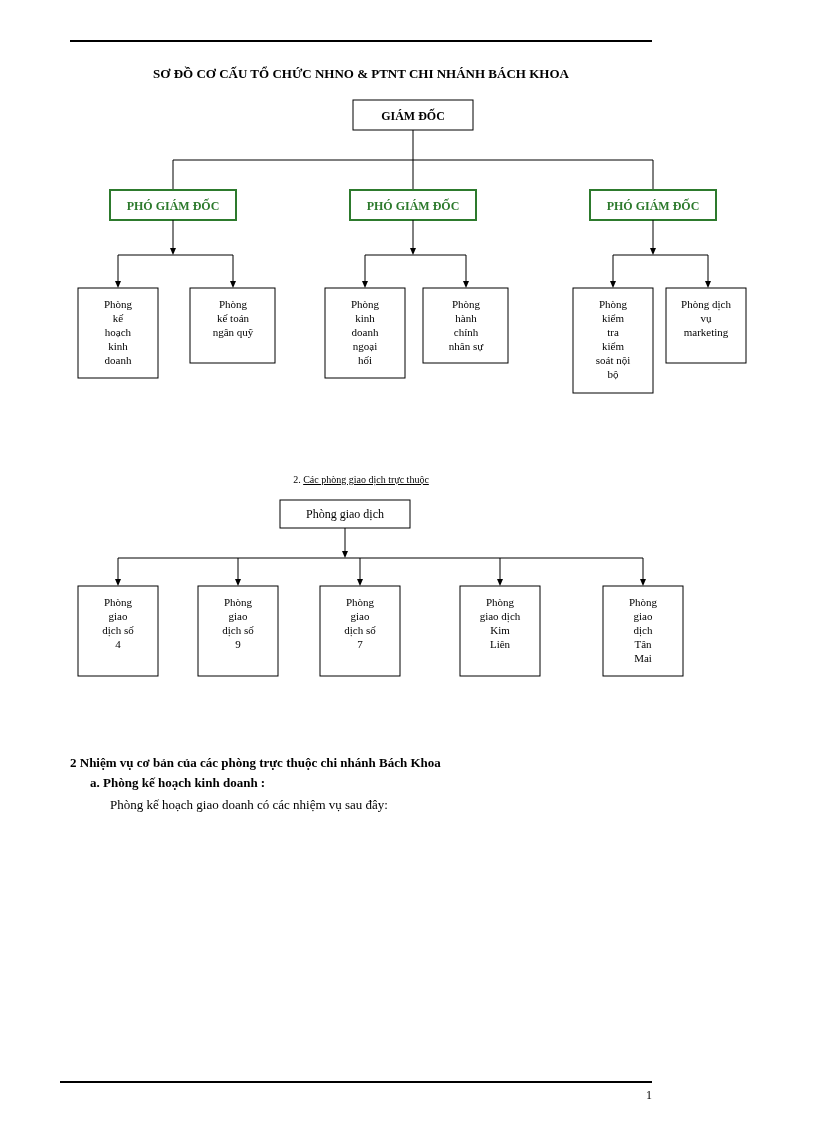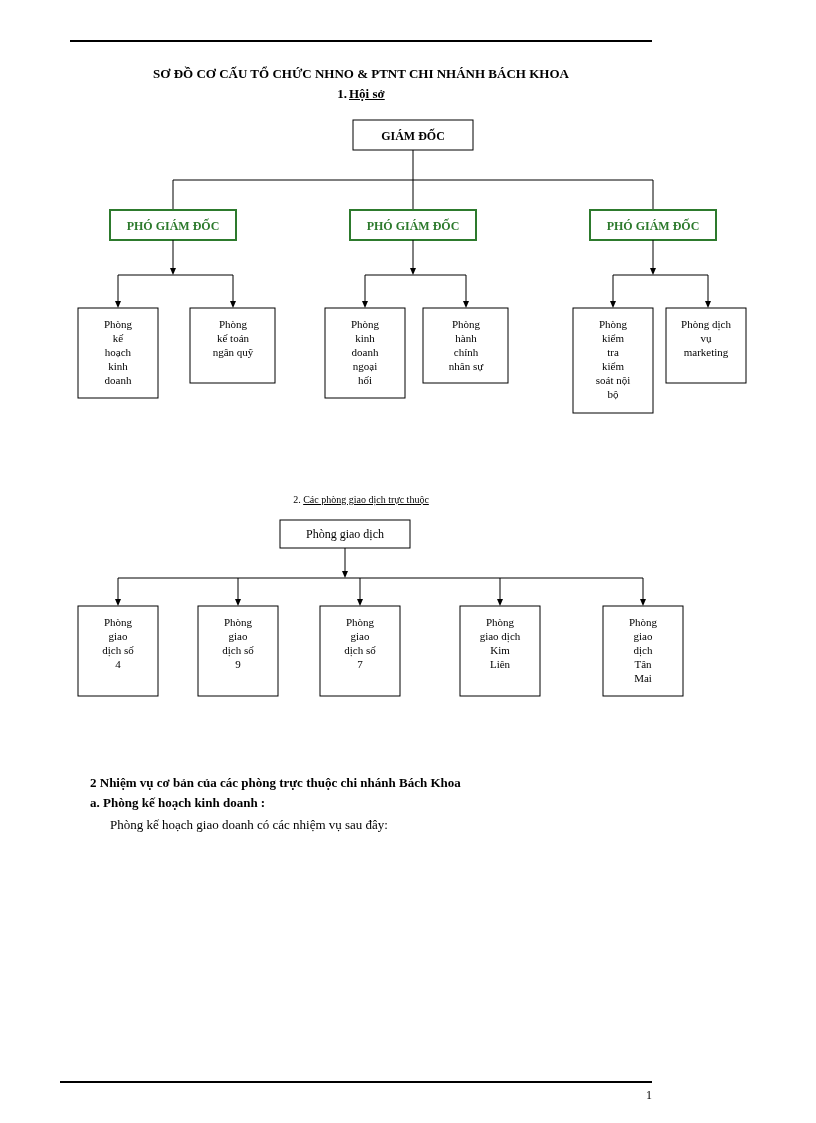--- a/index.html
+++ b/index.html
@@ -62,23 +62,20 @@
     }
   </style>
 </head>
 <body>
 
 <div class="page">
   <div class="top-line"></div>
 
   <div class="title-section">
     <div class="main-title">SƠ ĐỒ CƠ CẤU TỔ CHỨC NHNO &amp; PTNT CHI NHÁNH BÁCH KHOA</div>
-    <div style="text-align:center; font-size:13px; font-weight:bold;">
-      <span style="margin-right:2px;">1.</span><span style="text-decoration:underline;">Hội sở</span>
-    </div>
   </div>
 
   <div class="org-svg-container">
     <svg width="686" height="380" viewBox="0 0 686 380" style="display:block; margin:0 auto;">
 
       <rect x="283" y="10" width="120" height="30" fill="white" stroke="black" stroke-width="1"></rect>
       <text x="343" y="30" text-anchor="middle" font-family="Times New Roman" font-size="12" font-weight="bold">GIÁM ĐỐC</text>
 
       <line x1="343" y1="40" x2="343" y2="70" stroke="black" stroke-width="1"></line>
 
@@ -222,20 +219,20 @@
       <rect x="533" y="91" width="80" height="90" fill="white" stroke="black" stroke-width="1"></rect>
       <text x="573" y="111" text-anchor="middle" font-family="Times New Roman" font-size="11">Phòng</text>
       <text x="573" y="125" text-anchor="middle" font-family="Times New Roman" font-size="11">giao</text>
       <text x="573" y="139" text-anchor="middle" font-family="Times New Roman" font-size="11">dịch</text>
       <text x="573" y="153" text-anchor="middle" font-family="Times New Roman" font-size="11">Tân</text>
       <text x="573" y="167" text-anchor="middle" font-family="Times New Roman" font-size="11">Mai</text>
     </svg>
   </div>
 
   <div class="bottom-text">
-    <div class="bold-line" style="font-size:13px; font-weight:bold;margin-left:20px;">2 Nhiệm vụ cơ bản của các phòng trực thuộc chi nhánh Bách Khoa</div>
+    <div class="bold-line" style="font-size:13px; font-weight:bold;">2 Nhiệm vụ cơ bản của các phòng trực thuộc chi nhánh Bách Khoa</div>
     <div class="bold-line indent" style="font-size:13px; font-weight:bold; margin-top:4px;">a.  Phòng kế hoạch kinh doanh :</div>
     <div class="indent" style="font-size:13px; margin-top:6px; margin-left:40px;">Phòng kế hoạch giao  doanh có các nhiệm  vụ sau đây:</div>
   </div>
 
   <div class="bottom-line"></div>
   <div class="page-num">1</div>
 </div>
 
 </body></html>

